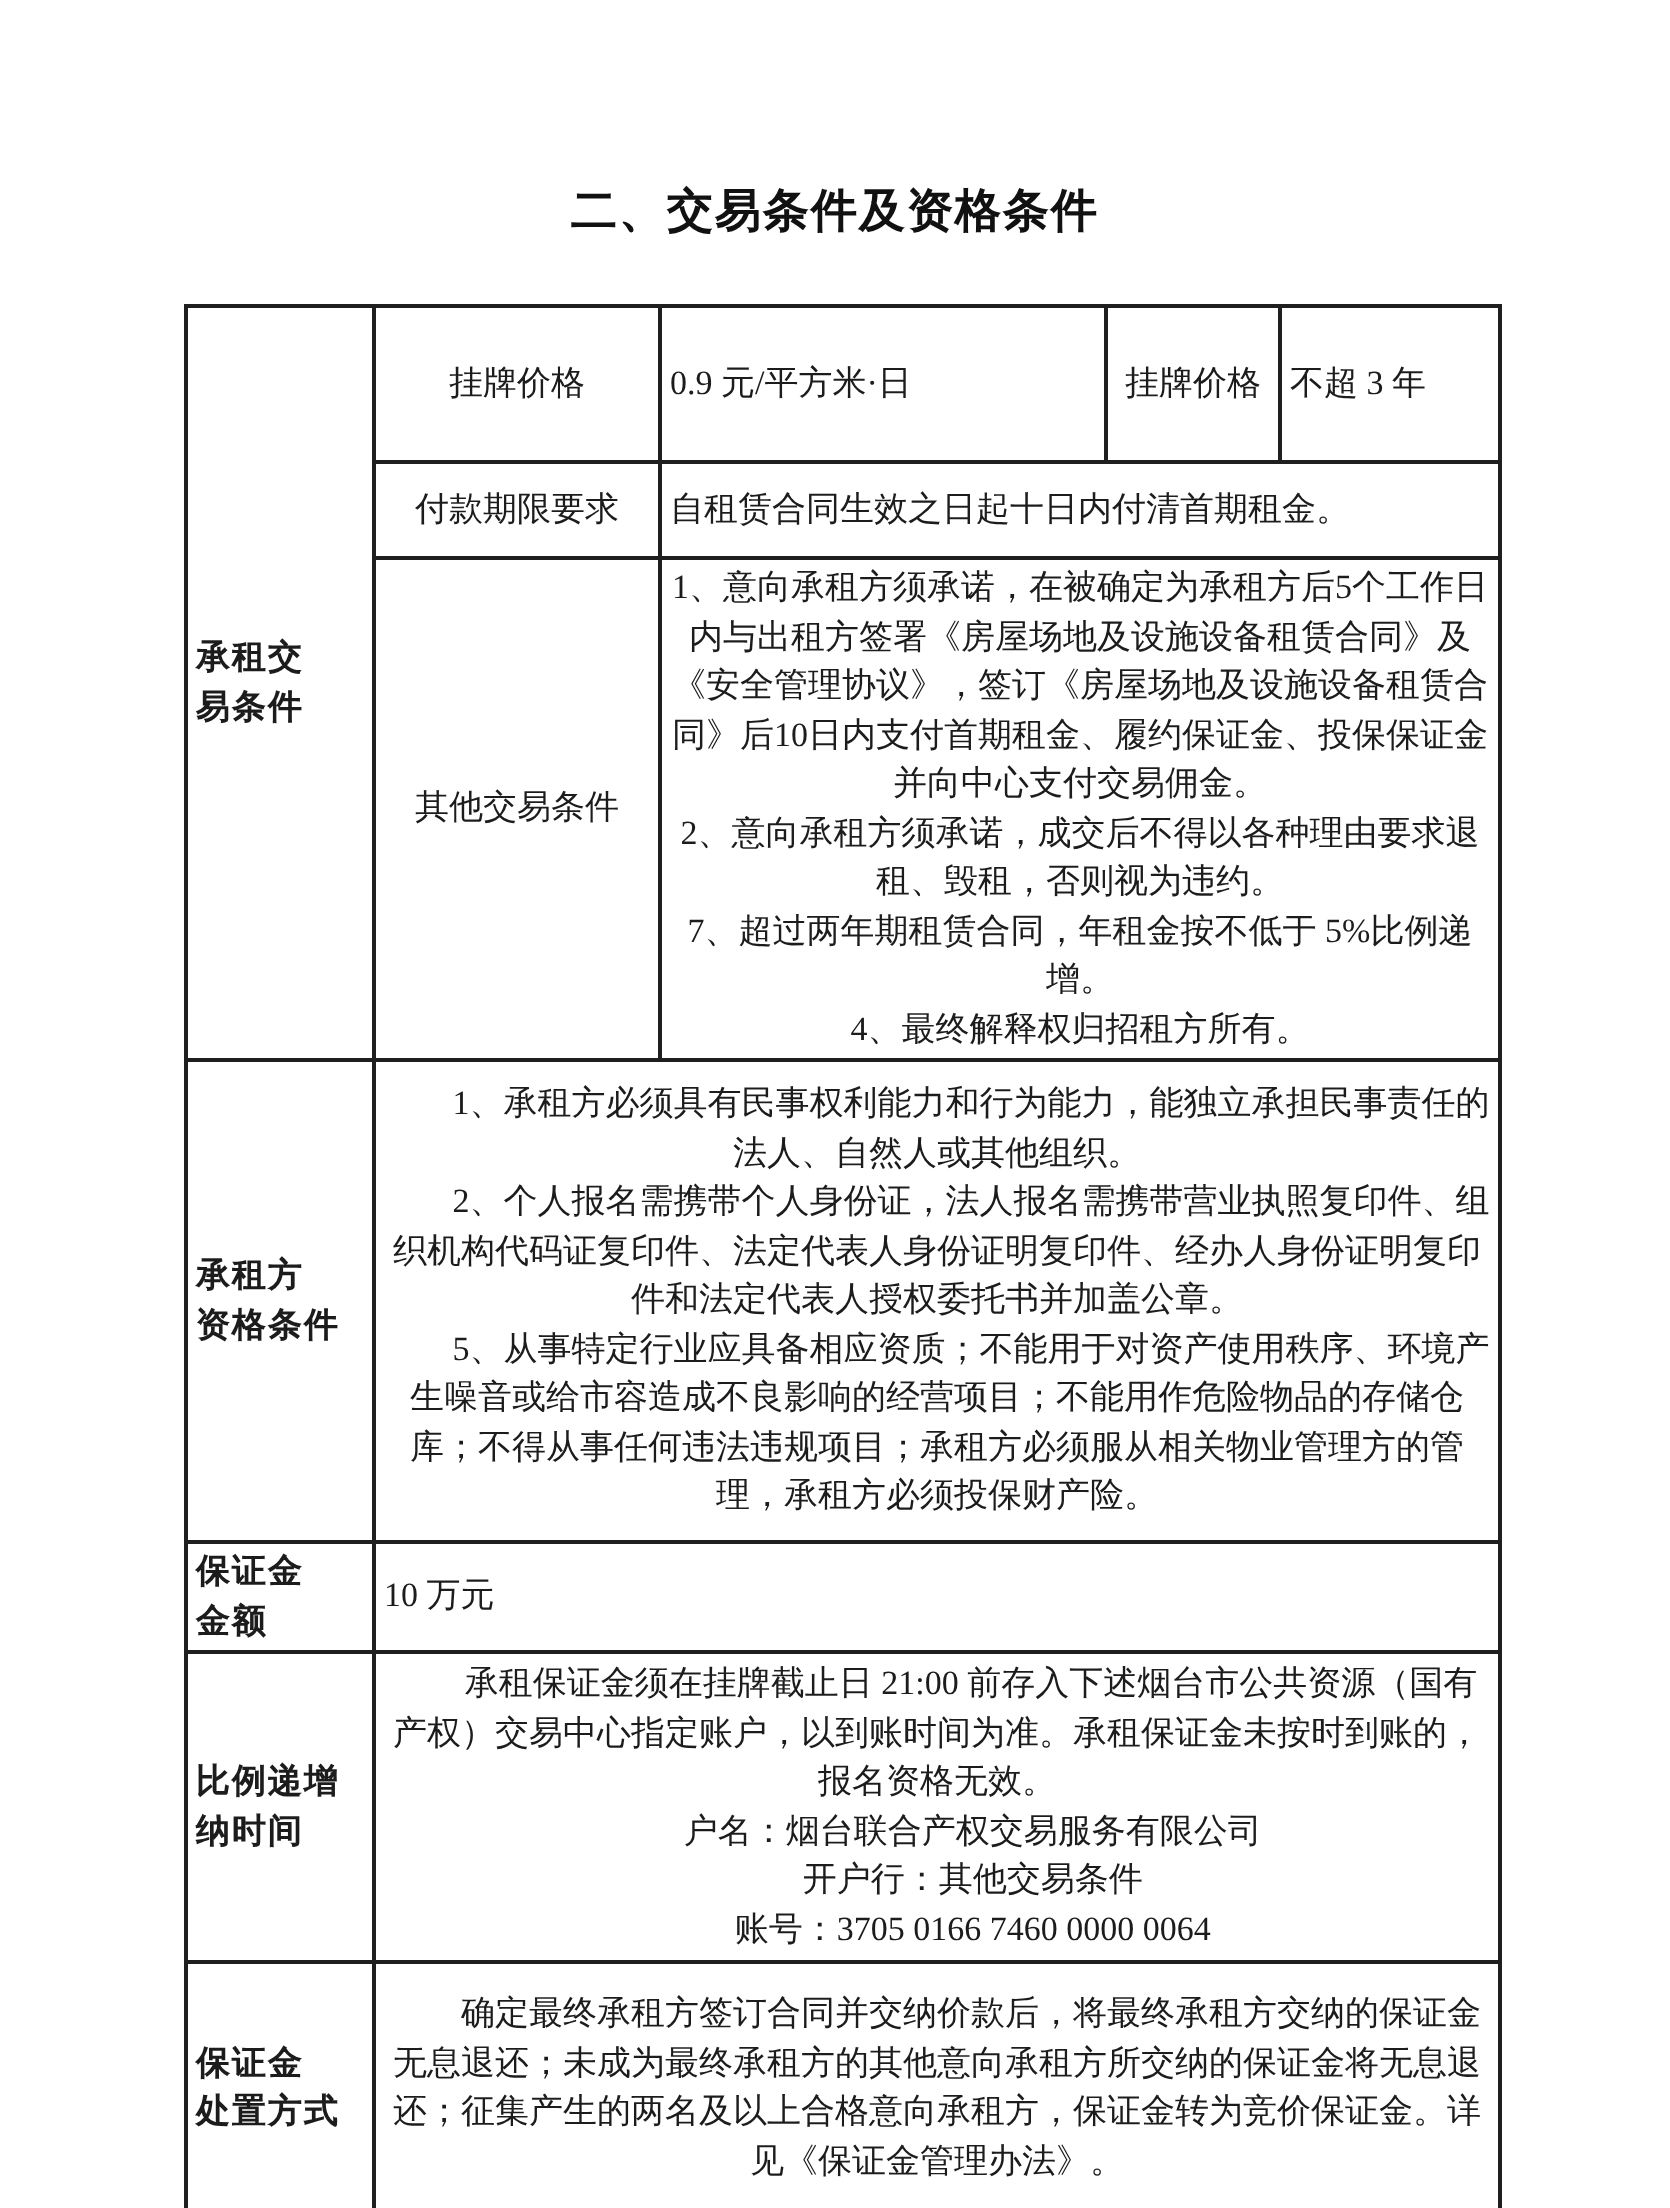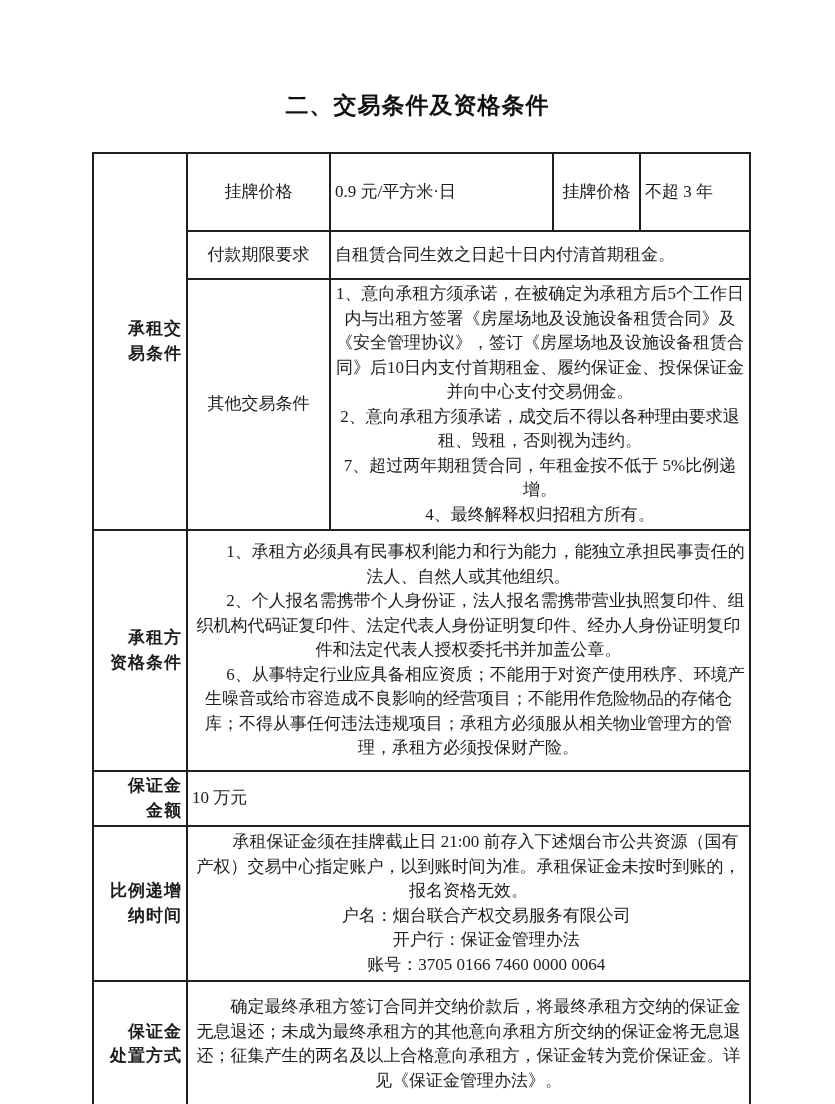--- a/index.html
+++ b/index.html
@@ -34,21 +34,21 @@
   }
   table.cond td {
     font-size: 17px;
     line-height: 24.5px;
     vertical-align: middle;
     padding: 2px 4px;
     overflow: hidden;
   }
   td.lbl {
     font-weight: bold;
-    text-align: right;
+    text-align: left;
     white-space: pre-line;
     letter-spacing: 1px;
   }
   td.lbl2 {
     text-align: center;
   }
   td.c {
     text-align: left;
   }
   td.txt {
@@ -100,37 +100,37 @@
         <p>4、最终解释权归招租方所有。</p>
       </td>
     </tr>
 
     <tr style="height:241px">
       <td class="lbl">承租方
 资格条件</td>
       <td class="txt" colspan="4">
         <p class="indent">1、承租方必须具有民事权利能力和行为能力，能独立承担民事责任的法人、自然人或其他组织。</p>
         <p class="indent">2、个人报名需携带个人身份证，法人报名需携带营业执照复印件、组织机构代码证复印件、法定代表人身份证明复印件、经办人身份证明复印件和法定代表人授权委托书并加盖公章。</p>
-        <p class="indent">6、从事特定行业应具备相应资质；不能用于对资产使用秩序、环境产生噪音或给市容造成不良影响的经营项目；不能用作危险物品的存储仓库；不得从事任何违法违规项目；承租方必须服从相关物业管理方的管理，承租方必须投保财产险。</p>
+        <p class="indent">5、从事特定行业应具备相应资质；不能用于对资产使用秩序、环境产生噪音或给市容造成不良影响的经营项目；不能用作危险物品的存储仓库；不得从事任何违法违规项目；承租方必须服从相关物业管理方的管理，承租方必须投保财产险。</p>
       </td>
     </tr>
 
     <tr style="height:45px">
       <td class="lbl">保证金
 金额</td>
       <td class="c" colspan="4">10 万元</td>
     </tr>
 
     <tr style="height:155px">
       <td class="lbl">比例递增
 纳时间</td>
       <td class="txt" colspan="4">
         <p class="indent">承租保证金须在挂牌截止日 21:00 前存入下述烟台市公共资源（国有产权）交易中心指定账户，以到账时间为准。承租保证金未按时到账的，报名资格无效。</p>
         <p class="acct">户名：烟台联合产权交易服务有限公司</p>
-        <p class="acct">开户行：保证金管理办法</p>
+        <p class="acct">开户行：其他交易条件</p>
         <p class="acct">账号：3705 0166 7460 0000 0064</p>
       </td>
     </tr>
 
     <tr style="height:126px">
       <td class="lbl">保证金
 处置方式</td>
       <td class="txt" colspan="4">
         <p class="indent">确定最终承租方签订合同并交纳价款后，将最终承租方交纳的保证金无息退还；未成为最终承租方的其他意向承租方所交纳的保证金将无息退还；征集产生的两名及以上合格意向承租方，保证金转为竞价保证金。详见《保证金管理办法》。</p>
       </td>

